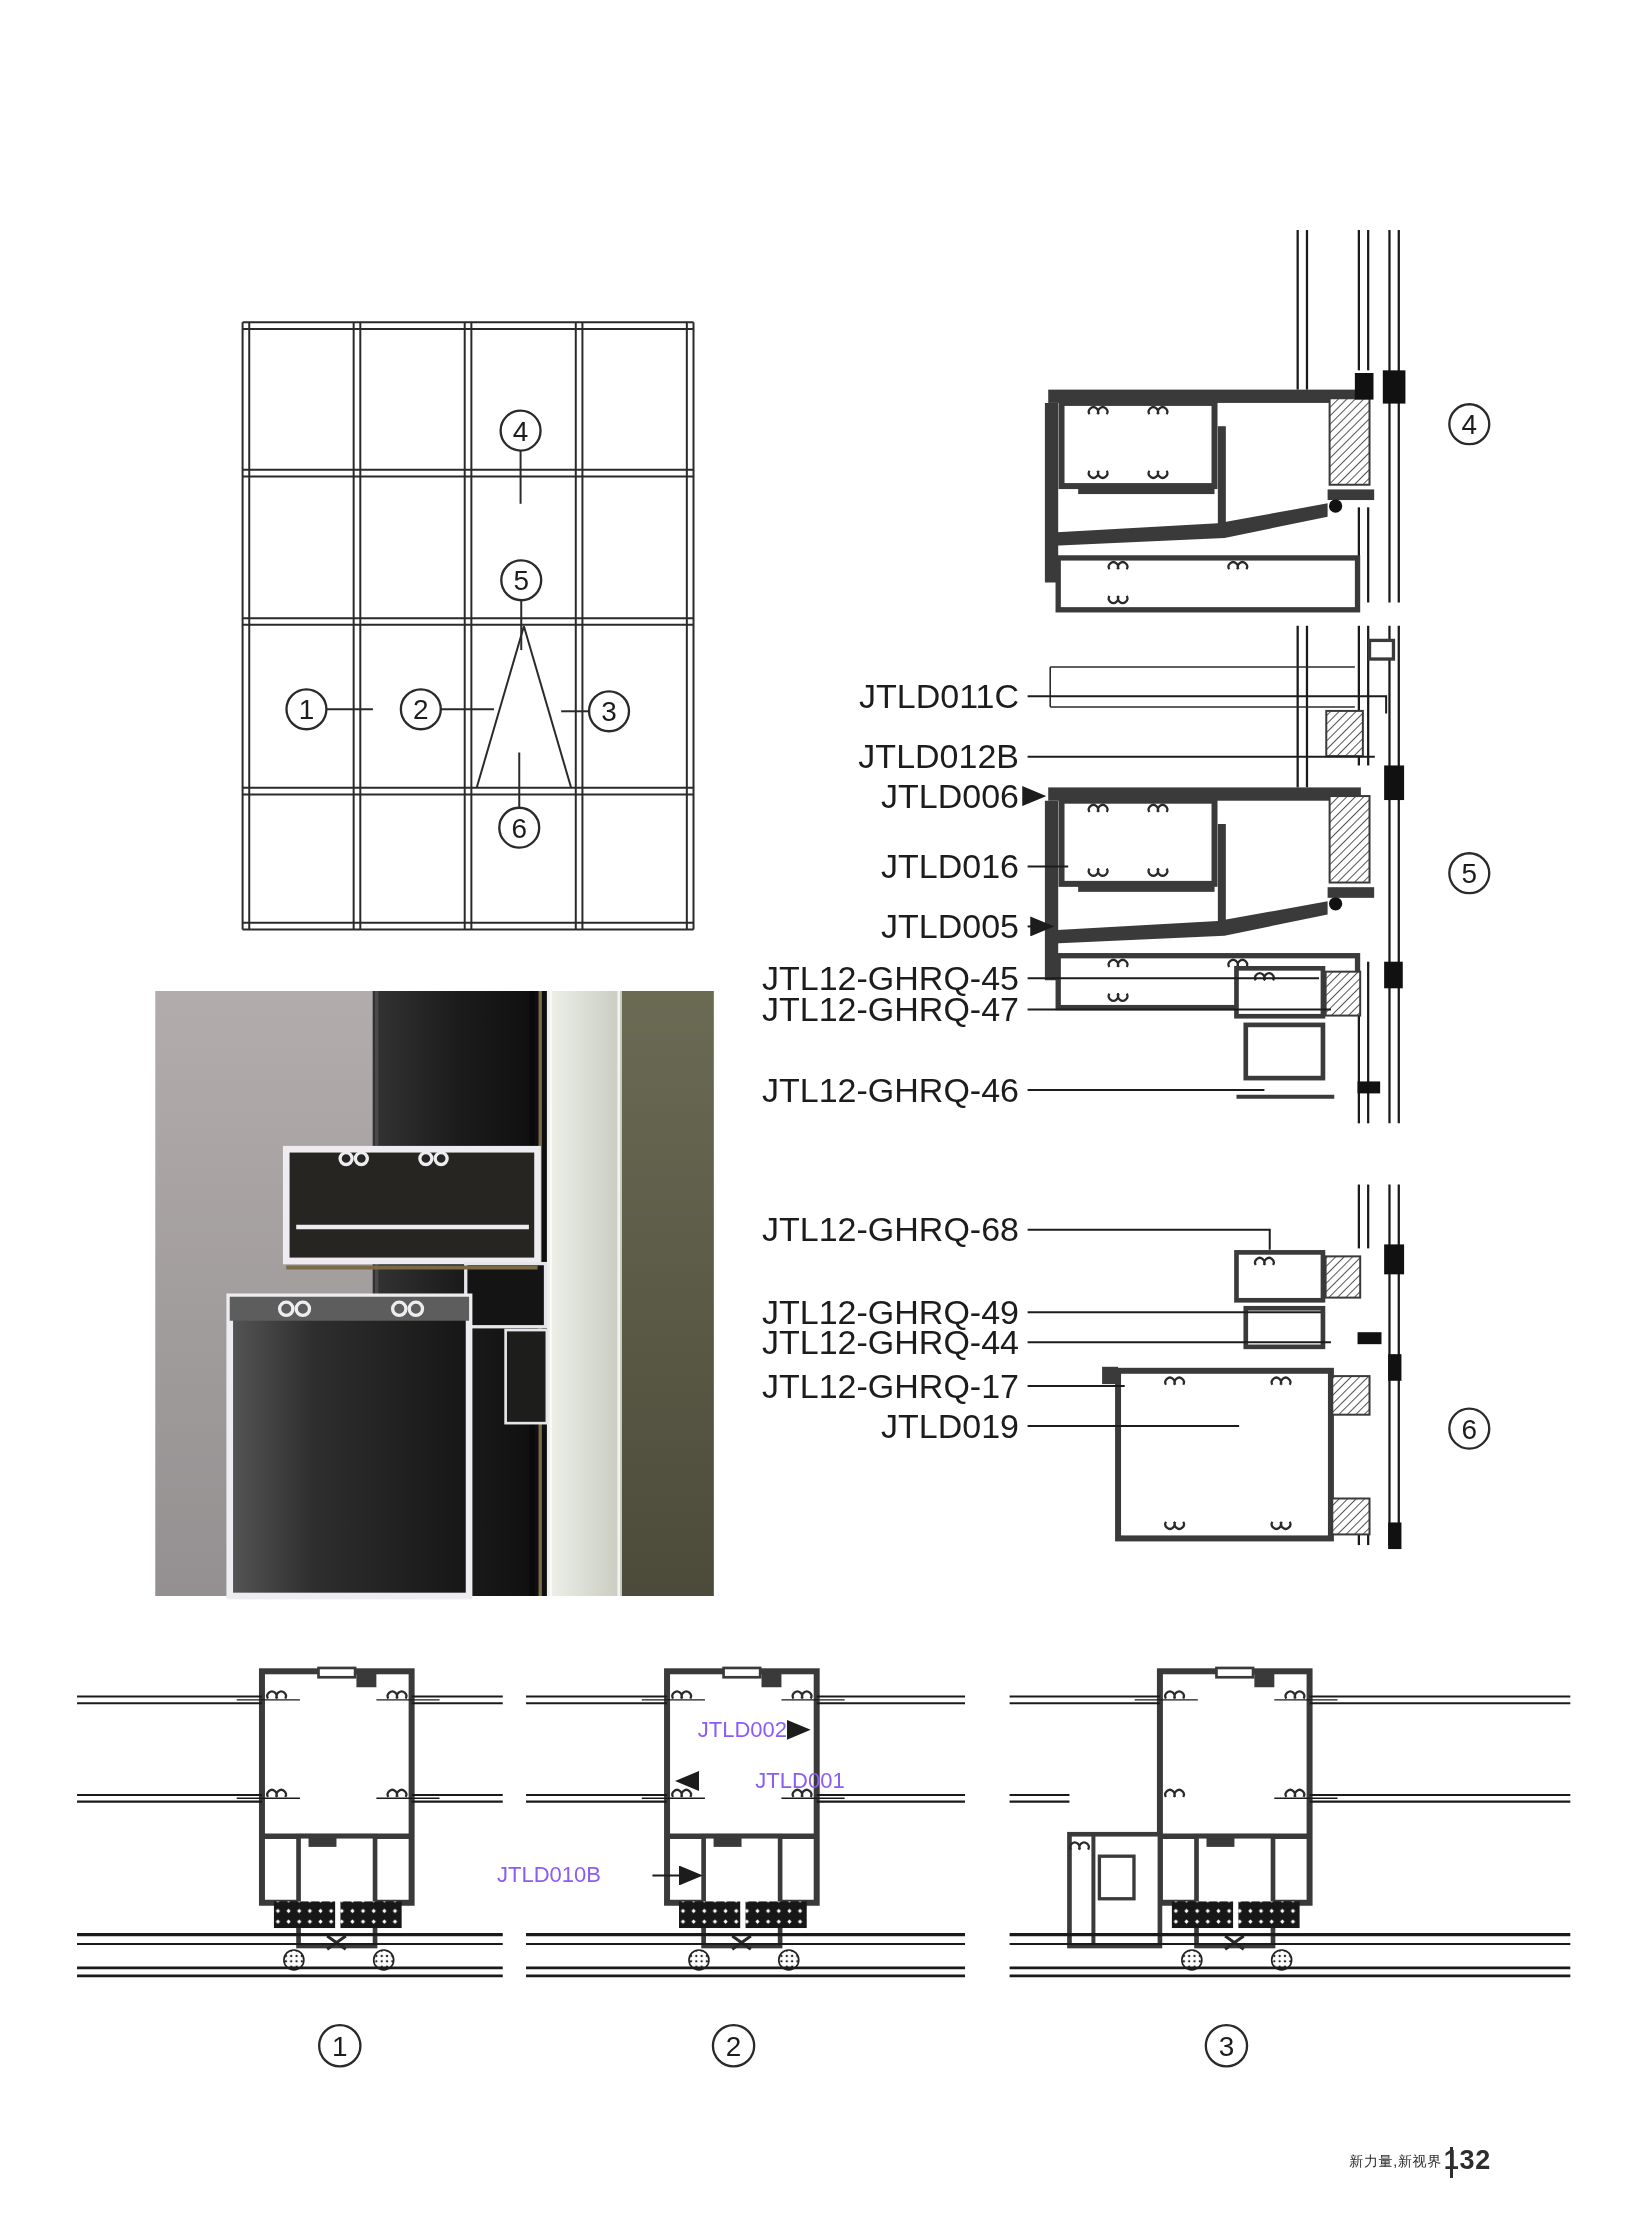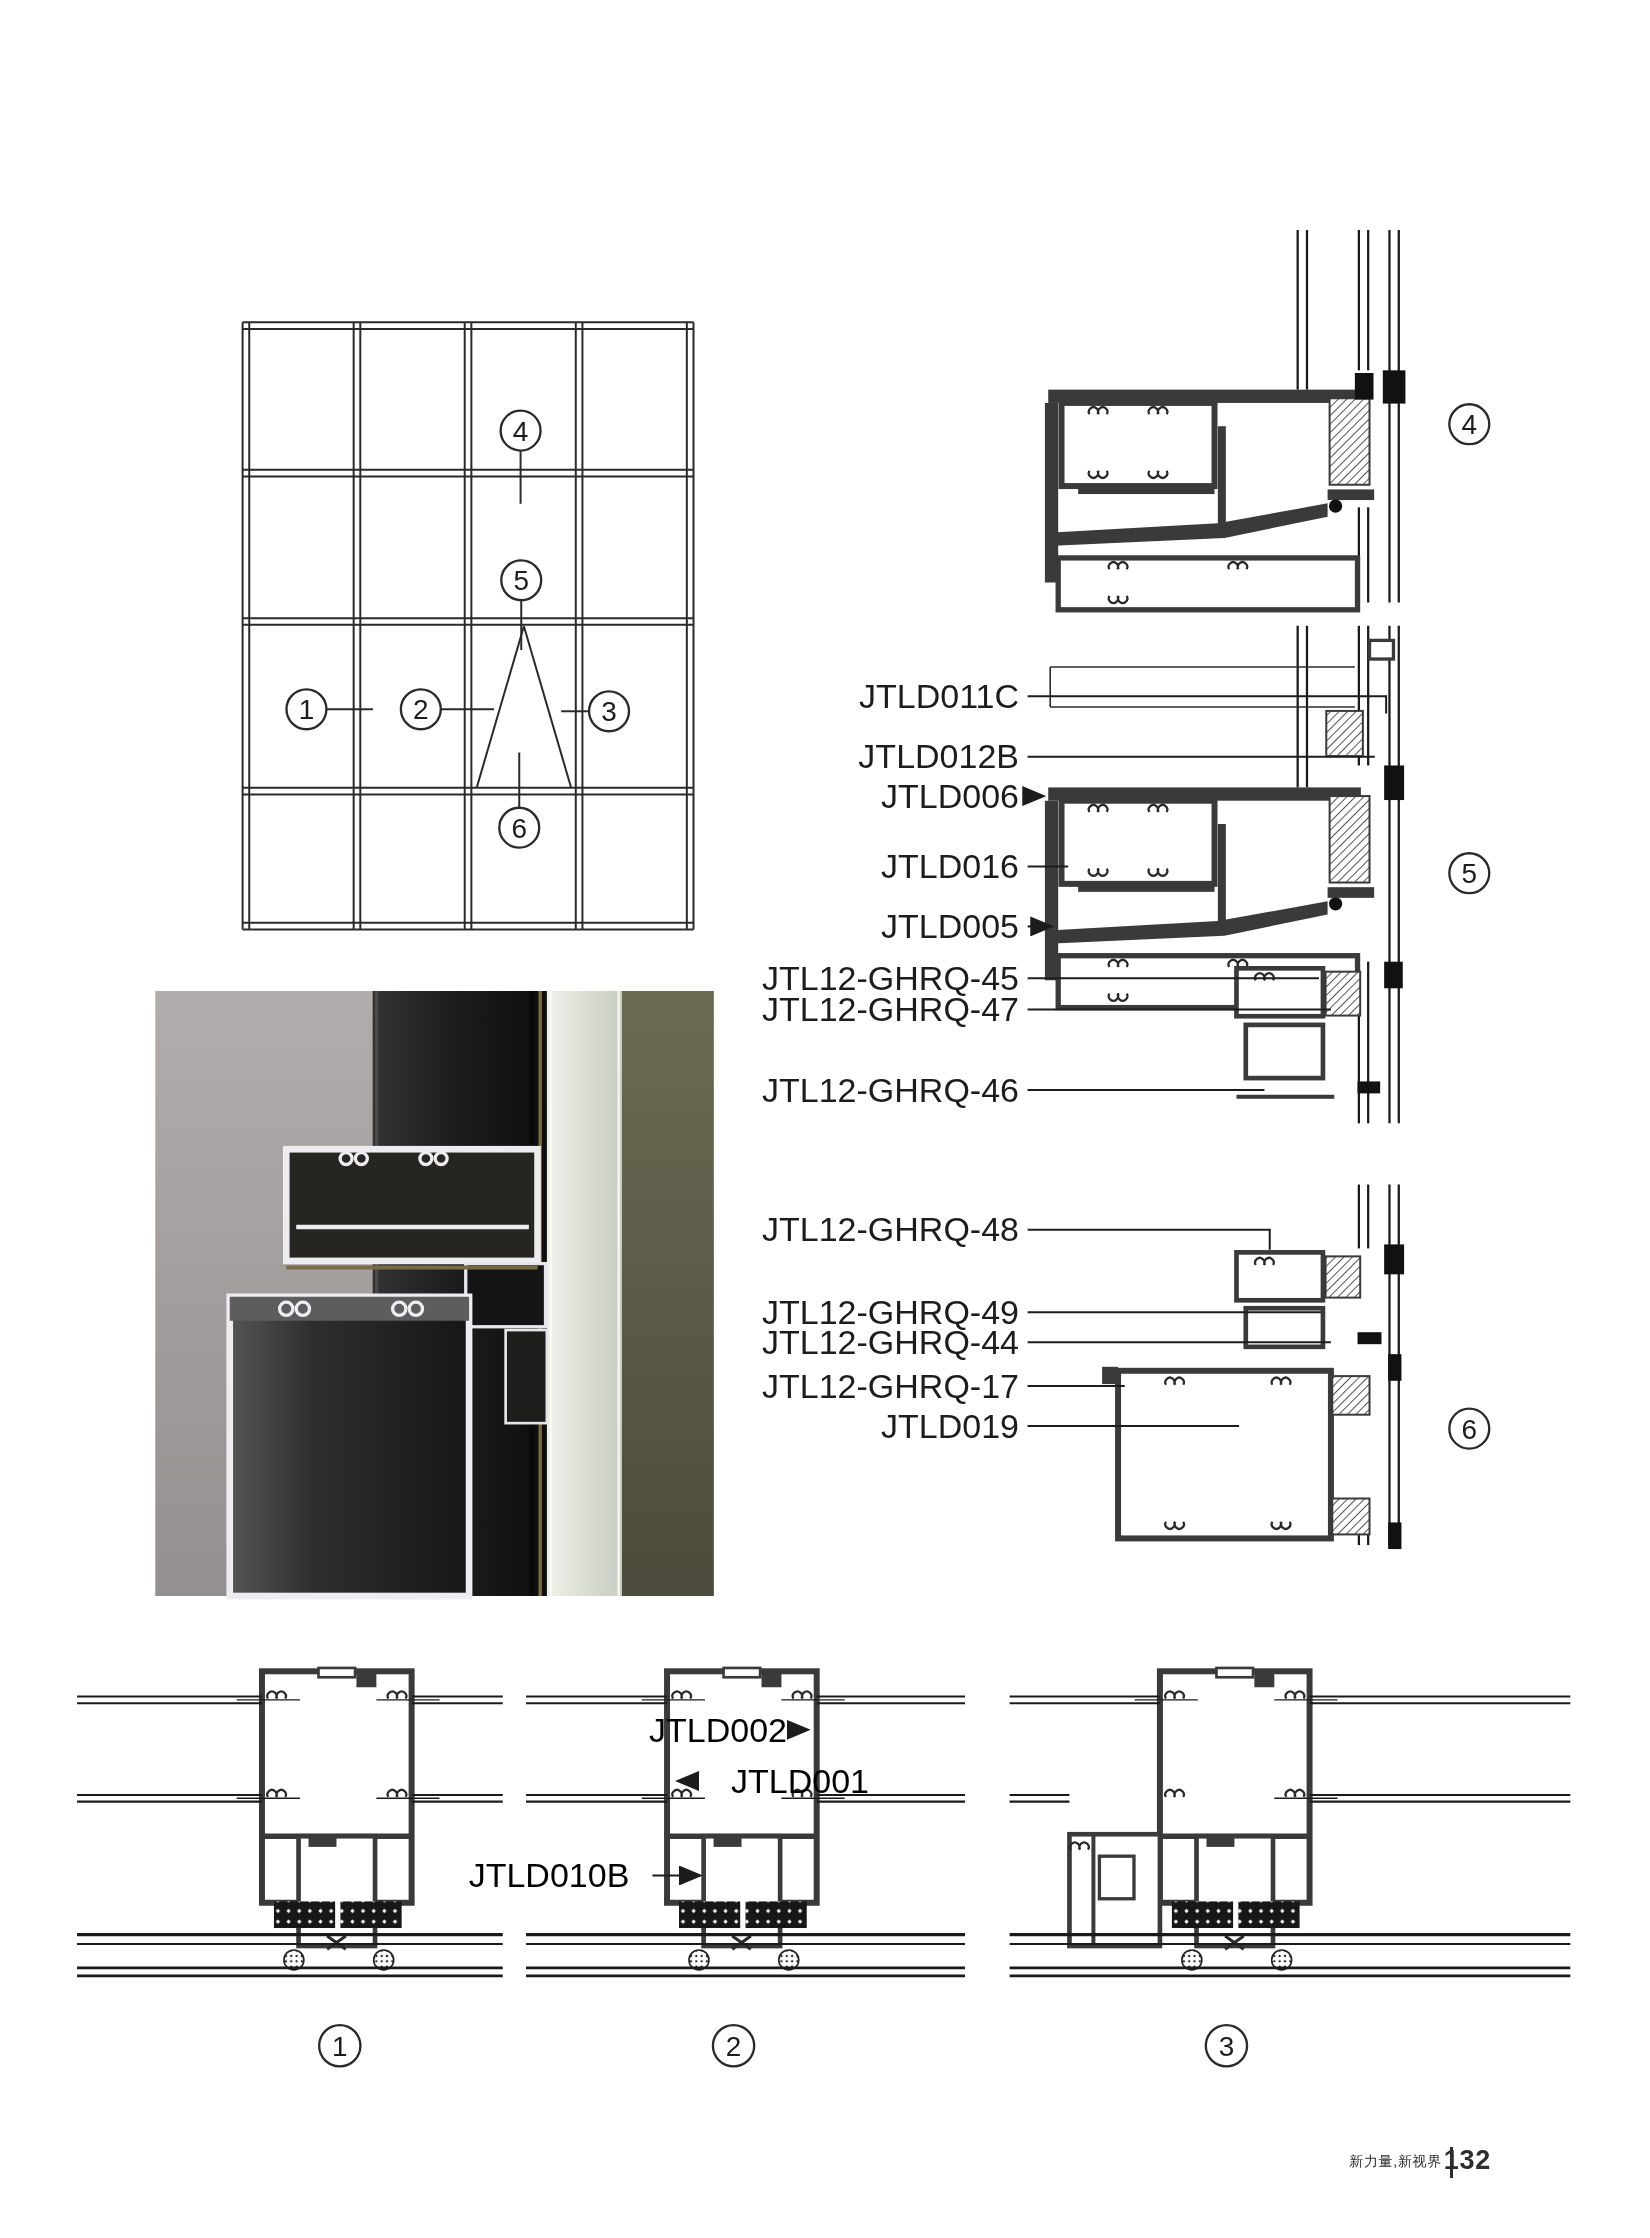--- a/index.html
+++ b/index.html
@@ -16,22 +16,22 @@
     position:absolute;
     left:752px;width:267px;
     text-align:right;
     font-size:34px;line-height:36px;
     color:#1c1c1c;
     white-space:nowrap;
     letter-spacing:0px;
   }
   .blabel{
     position:absolute;
-    font-size:34px;line-height:36px;
-    color:#000000;
+    font-size:22px;line-height:36px;
+    color:#8b5cf6;
     white-space:nowrap;
   }
   .footer{
     position:absolute;
     top:2144px;left:1264px;width:306px;height:40px;
     color:#2d2d2d;
   }
   .footer .slogan{
     position:absolute;right:128px;top:9.3px;
     font-size:14px;font-weight:normal;letter-spacing:0.7px;
@@ -251,21 +251,21 @@
   </svg>
 
   <div class="plabel" style="top:678px">JTLD011C</div>
   <div class="plabel" style="top:738px">JTLD012B</div>
   <div class="plabel" style="top:778px">JTLD006</div>
   <div class="plabel" style="top:848px">JTLD016</div>
   <div class="plabel" style="top:908px">JTLD005</div>
   <div class="plabel" style="top:960px">JTL12-GHRQ-45</div>
   <div class="plabel" style="top:991px">JTL12-GHRQ-47</div>
   <div class="plabel" style="top:1072px">JTL12-GHRQ-46</div>
-  <div class="plabel" style="top:1211px">JTL12-GHRQ-48</div>
+  <div class="plabel" style="top:1211px">JTL12-GHRQ-68</div>
   <div class="plabel" style="top:1294px">JTL12-GHRQ-49</div>
   <div class="plabel" style="top:1324px">JTL12-GHRQ-44</div>
   <div class="plabel" style="top:1368px">JTL12-GHRQ-17</div>
   <div class="plabel" style="top:1408px">JTLD019</div>
 
   <svg class="abs" style="left:155px;top:991px" width="559" height="605" viewBox="233 1490 840 910">
     <defs>
       <linearGradient id="bgGrad" x1="0" y1="0" x2="0" y2="1">
         <stop offset="0" stop-color="#b2adac"></stop>
           <stop offset="1" stop-color="#948f90"></stop>

